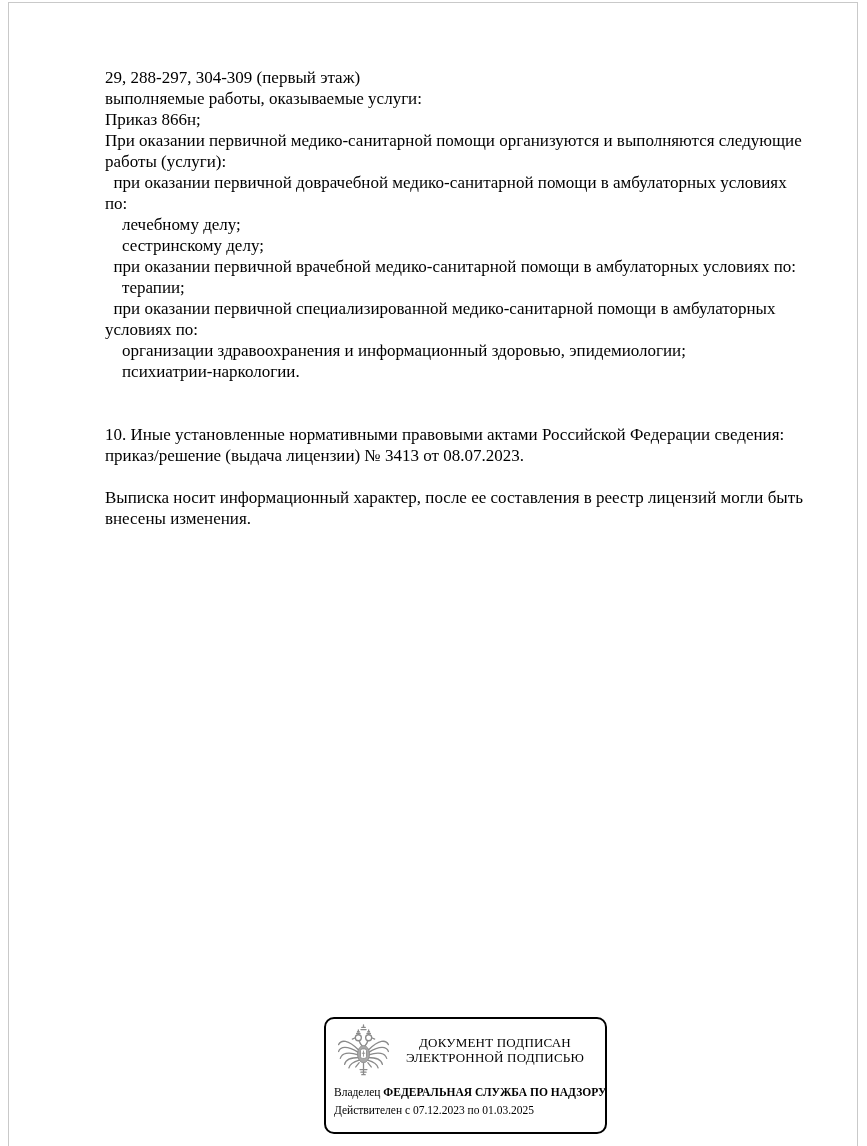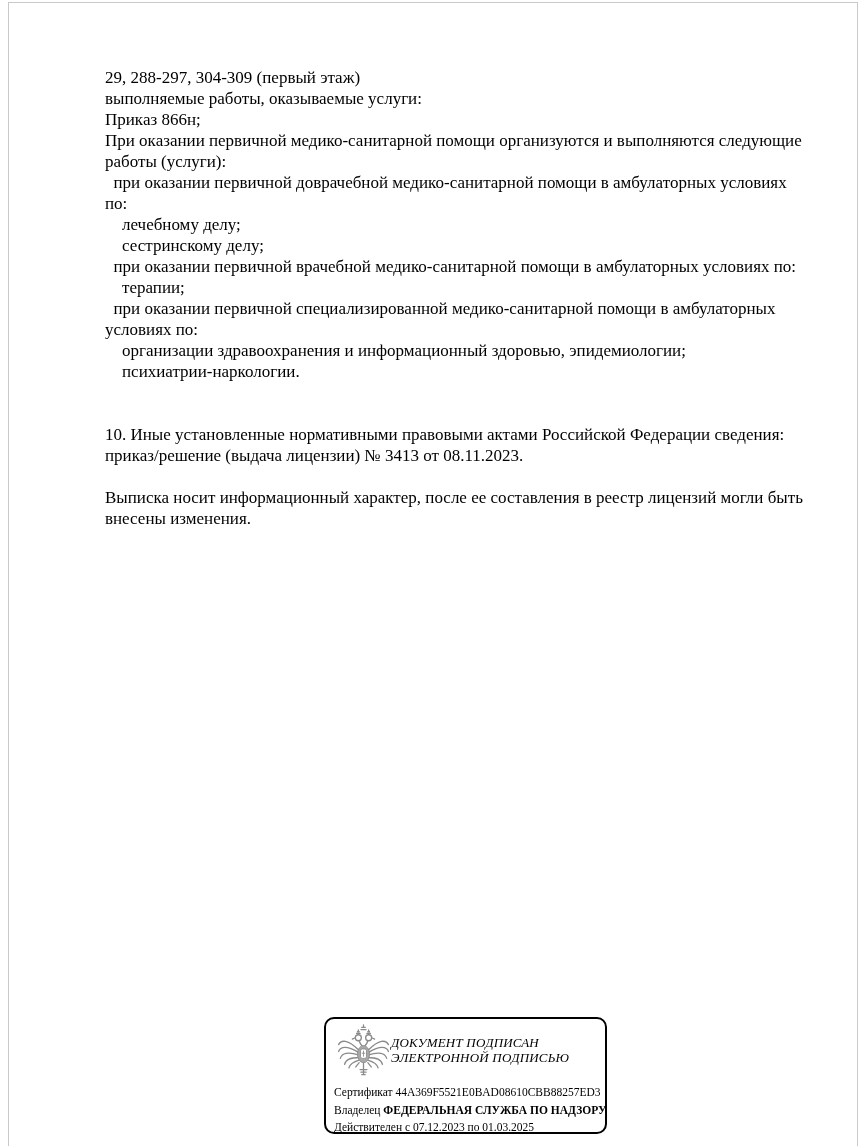--- a/index.html
+++ b/index.html
@@ -53,27 +53,26 @@
     padding: 5px 6px 0 10px;
     box-sizing: border-box;
   }
   .emblem {
     width: 55px;
     height: 55px;
     flex: 0 0 auto;
   }
   .stamp-title {
     flex: 1 1 auto;
-    text-align: left;
+    text-align: center;
     font-size: 13px;
     line-height: 15px;
     padding-top: 11px;
     letter-spacing: 0.2px;
     white-space: nowrap;
-    font-style: italic;
   }
   .stamp-info {
     padding: 3px 4px 0 8px;
     font-size: 11.5px;
     line-height: 17.5px;
     white-space: nowrap;
   }
   .stamp-info .owner-value {
     font-weight: bold;
   }
@@ -95,21 +94,21 @@
       <div class="line">    сестринскому делу;</div>
       <div class="line">  при оказании первичной врачебной медико-санитарной помощи в амбулаторных условиях по:</div>
       <div class="line">    терапии;</div>
       <div class="line">  при оказании первичной специализированной медико-санитарной помощи в амбулаторных</div>
       <div class="line">условиях по:</div>
       <div class="line">    организации здравоохранения и информационный здоровью, эпидемиологии;</div>
       <div class="line">    психиатрии-наркологии.</div>
       <div class="line"></div>
       <div class="line"></div>
       <div class="line">10. Иные установленные нормативными правовыми актами Российской Федерации сведения:</div>
-      <div class="line">приказ/решение (выдача лицензии) № 3413 от 08.11.2023.</div>
+      <div class="line">приказ/решение (выдача лицензии) № 3413 от 08.07.2023.</div>
       <div class="line"></div>
       <div class="line">Выписка носит информационный характер, после ее составления в реестр лицензий могли быть</div>
       <div class="line">внесены изменения.</div>
     </div>
 
   <div class="stamp">
     <div class="stamp-top">
       <div class="emblem">
         <svg viewBox="0 0 64 64" width="55" height="55" aria-hidden="true">
           <g fill="none" stroke="#8a8a8a" stroke-width="1.5" stroke-linecap="round">
@@ -148,19 +147,18 @@
           <rect x="28.5" y="29" width="7" height="11" rx="2" fill="#ffffff" stroke="#8a8a8a" stroke-width="1"></rect>
           <path d="M32 31 v7 M30 34 h4" fill="none" stroke="#8a8a8a" stroke-width="1"></path>
         </svg>
       </div>
       <div class="stamp-title">
         <div>ДОКУМЕНТ ПОДПИСАН</div>
         <div>ЭЛЕКТРОННОЙ ПОДПИСЬЮ</div>
       </div>
     </div>
     <div class="stamp-info">
-      <div class="stamp-line"><span>Сертификат</span>&nbsp;<span>44A369F5521E0BAD08610CBB88257ED3</span></div>
       <div class="stamp-line"><span>Владелец</span>&nbsp;<span class="owner-value">ФЕДЕРАЛЬНАЯ СЛУЖБА ПО НАДЗОРУ В СФЕРЕ</span></div>
       <div class="stamp-line">Действителен с 07.12.2023 по 01.03.2025</div>
     </div>
   </div>
 
 </div>
 
 </body></html>

